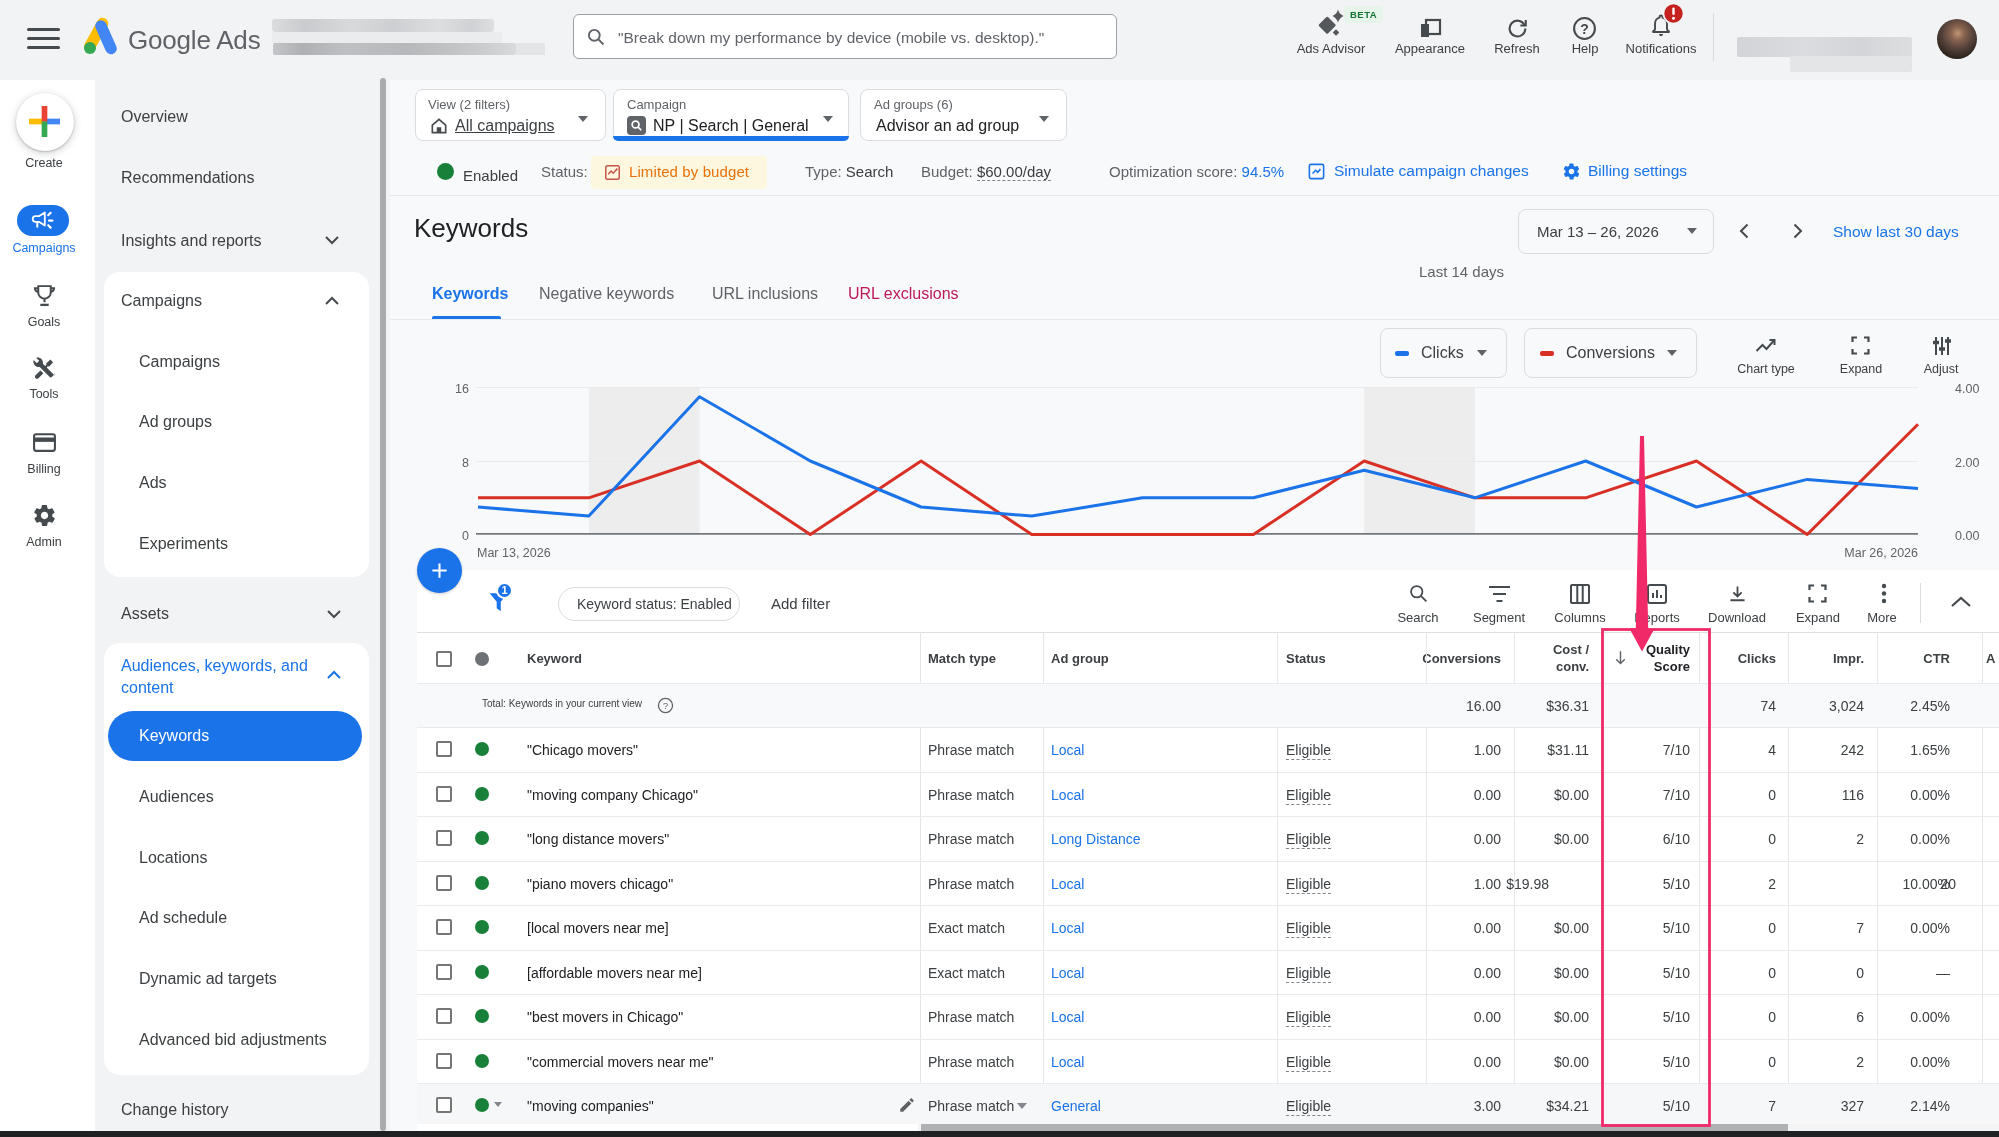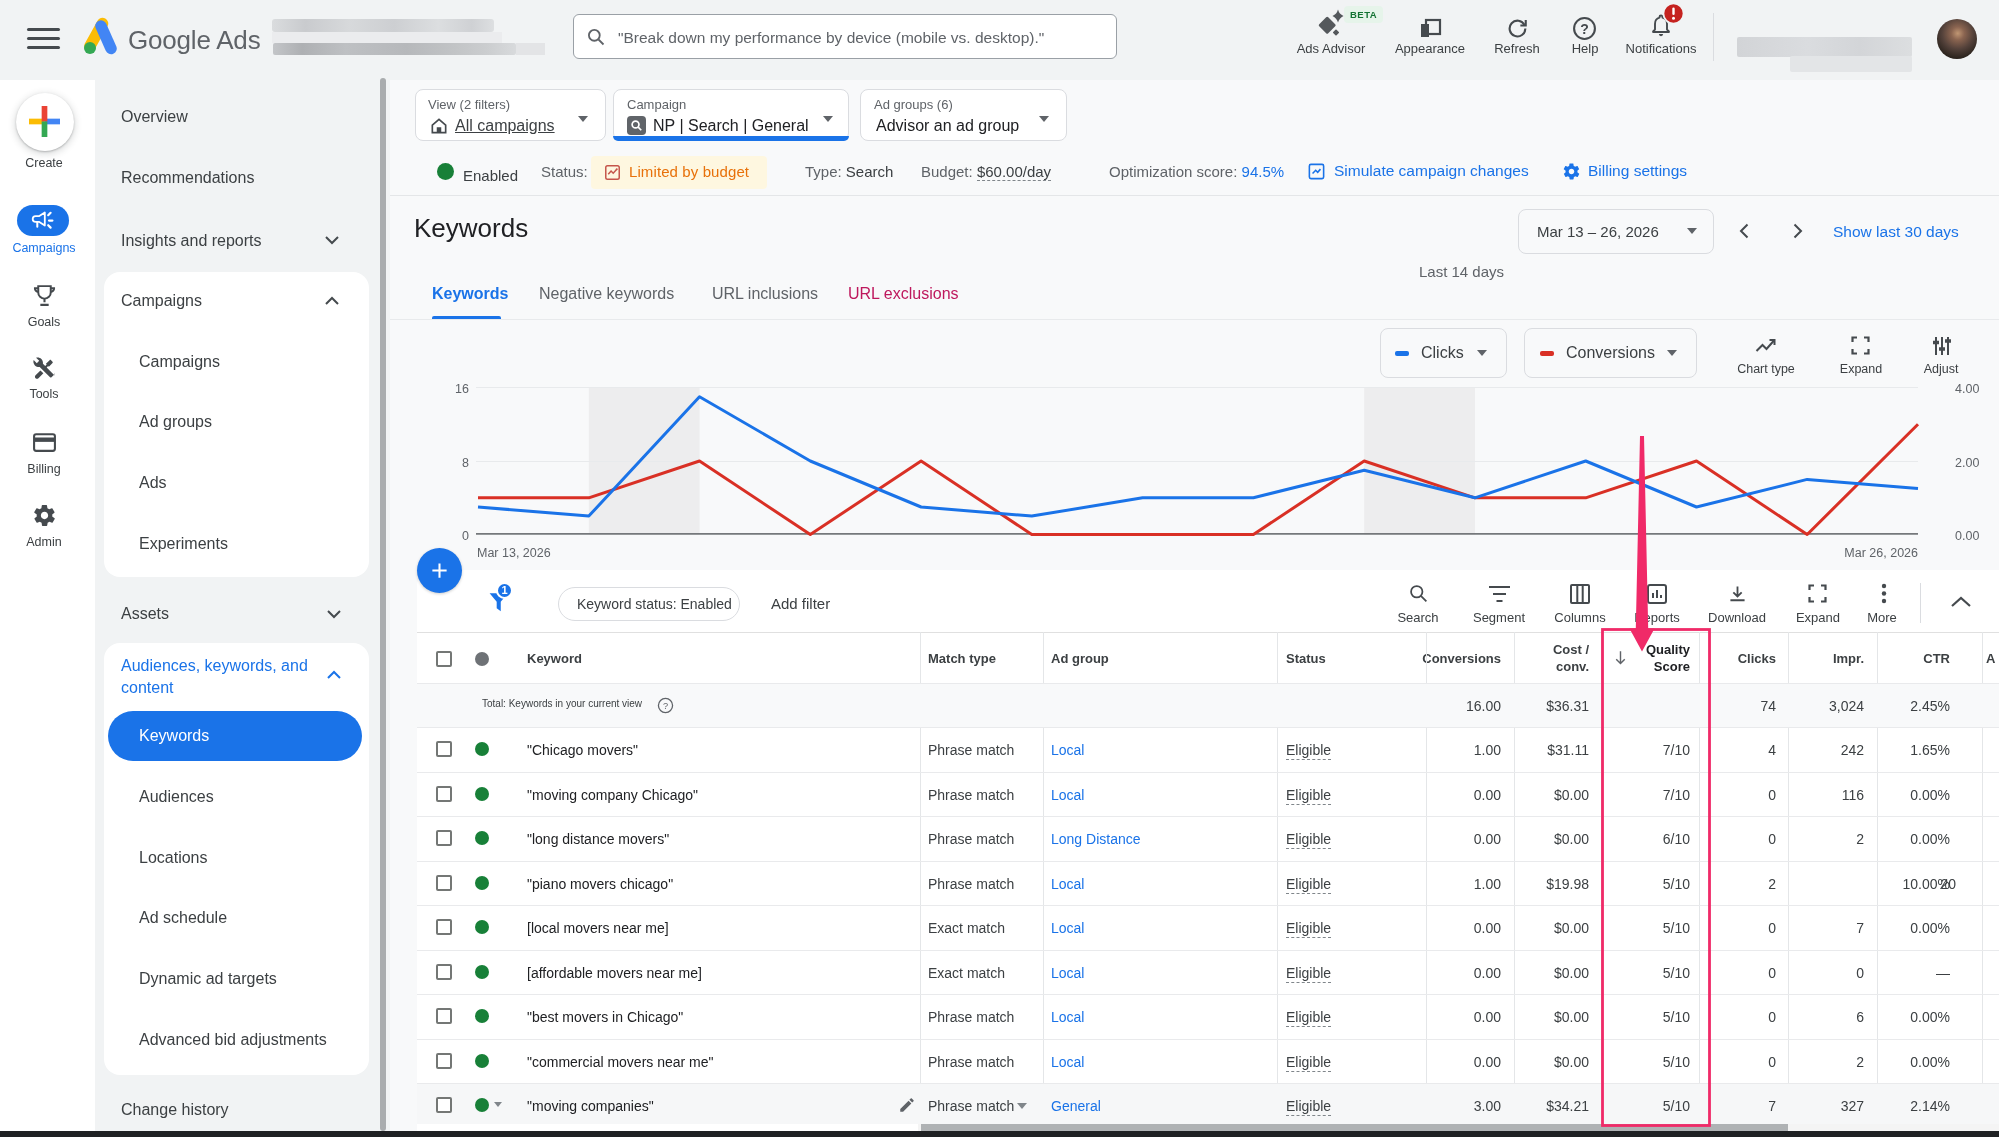--- a/index.html
+++ b/index.html
@@ -434,21 +434,21 @@
   <div class="abs num" style="left:1764px; top:831px; width:100px;">2</div>
   <div class="abs num" style="left:1850px; top:831px; width:100px;">0.00%</div>
   <div class="abs hline rowline" style="top:861px;"></div>
   <div class="abs cbx" style="left:436px; top:875px;"></div>
   <div class="abs dot-g" style="left:475px; top:876px;"></div>
   <div class="abs cell dark" style="left:527px; top:876px;">"piano movers chicago"</div>
   <div class="abs cell" style="left:928px; top:876px;">Phrase match</div>
   <div class="abs cell" style="left:1051px; top:876px; color:#1a73e8;">Local</div>
   <div class="abs eligible" style="left:1286px; top:876px;">Eligible</div>
   <div class="abs num" style="left:1401px; top:876px; width:100px;">1.00</div>
-  <div class="abs num" style="left:1489px; top:876px; width:100px;">$19.98</div>
+  <div class="abs num" style="left:1449px; top:876px; width:100px;">$19.98</div>
   <div class="abs num" style="left:1590px; top:876px; width:100px;">5/10</div>
   <div class="abs num" style="left:1676px; top:876px; width:100px;">2</div>
   <div class="abs num" style="left:1856px; top:876px; width:100px;">20</div>
   <div class="abs num" style="left:1850px; top:876px; width:100px;">10.00%</div>
   <div class="abs hline rowline" style="top:905px;"></div>
   <div class="abs cbx" style="left:436px; top:919px;"></div>
   <div class="abs dot-g" style="left:475px; top:920px;"></div>
   <div class="abs cell dark" style="left:527px; top:920px;">[local movers near me]</div>
   <div class="abs cell" style="left:928px; top:920px;">Exact match</div>
   <div class="abs cell" style="left:1051px; top:920px; color:#1a73e8;">Local</div>

